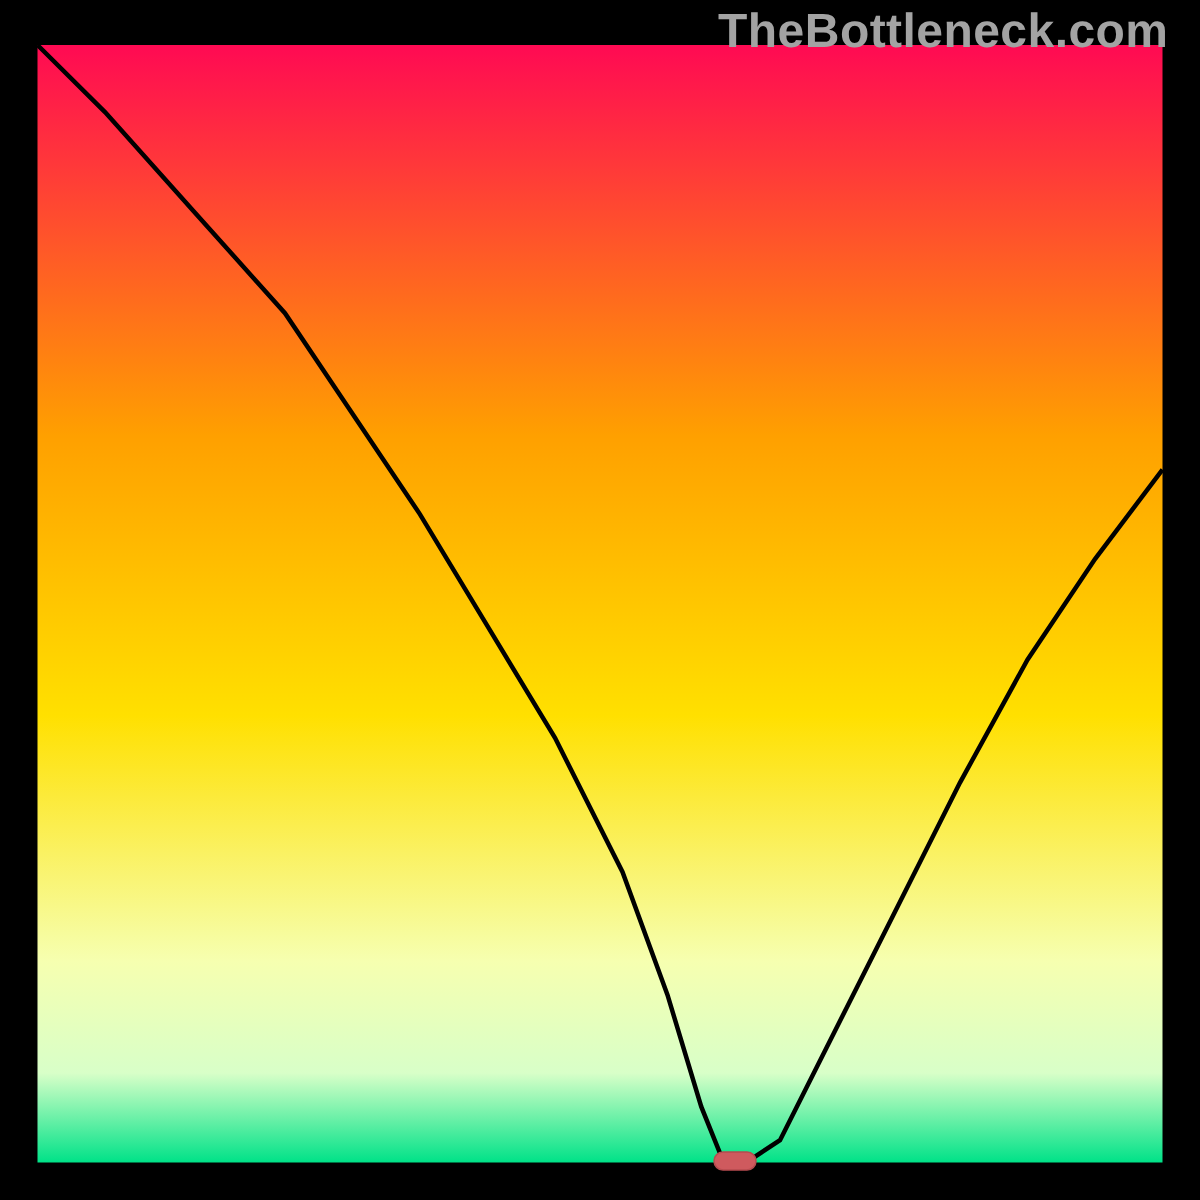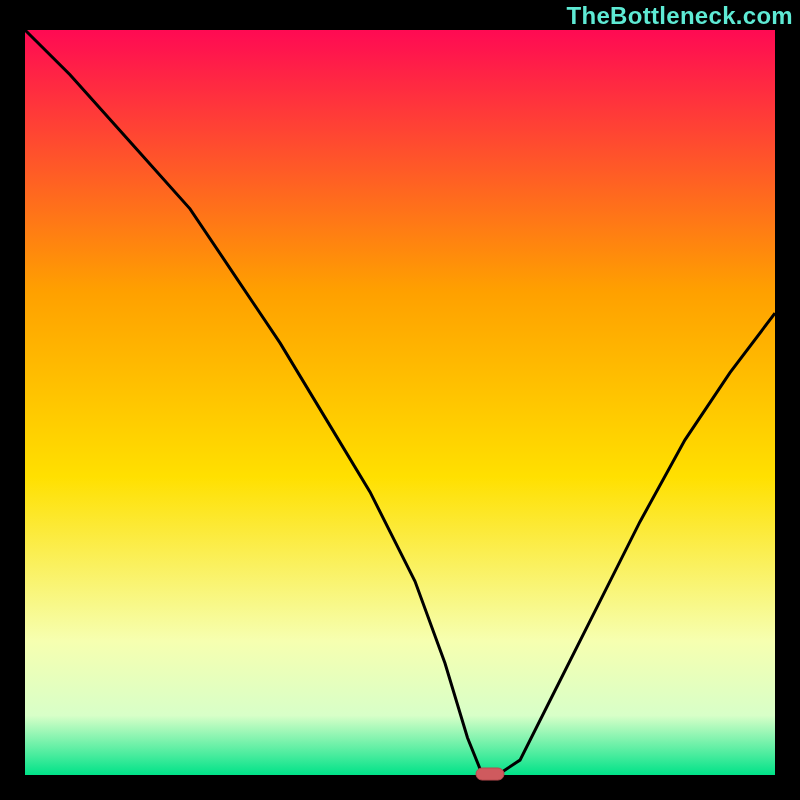--- a/index.html
+++ b/index.html
@@ -14,25 +14,25 @@
     position: absolute;
     left: 0;
     top: 0;
     width: 800px;
     height: 800px;
     background: #000;
   }
   .watermark {
     position: absolute;
     top: 2px;
-    right: 7px;
+    right: 21px;
     font-family: Arial, Helvetica, sans-serif;
-    font-size: 24px;
+    font-size: 32px;
     font-weight: 600;
-    color: #5eead4;
+    color: #a3a3a3;
     letter-spacing: 0.3px;
   }
   svg {
     position: absolute;
     left: 0;
     top: 0;
   }
 </style>
 </head>
 <body>

